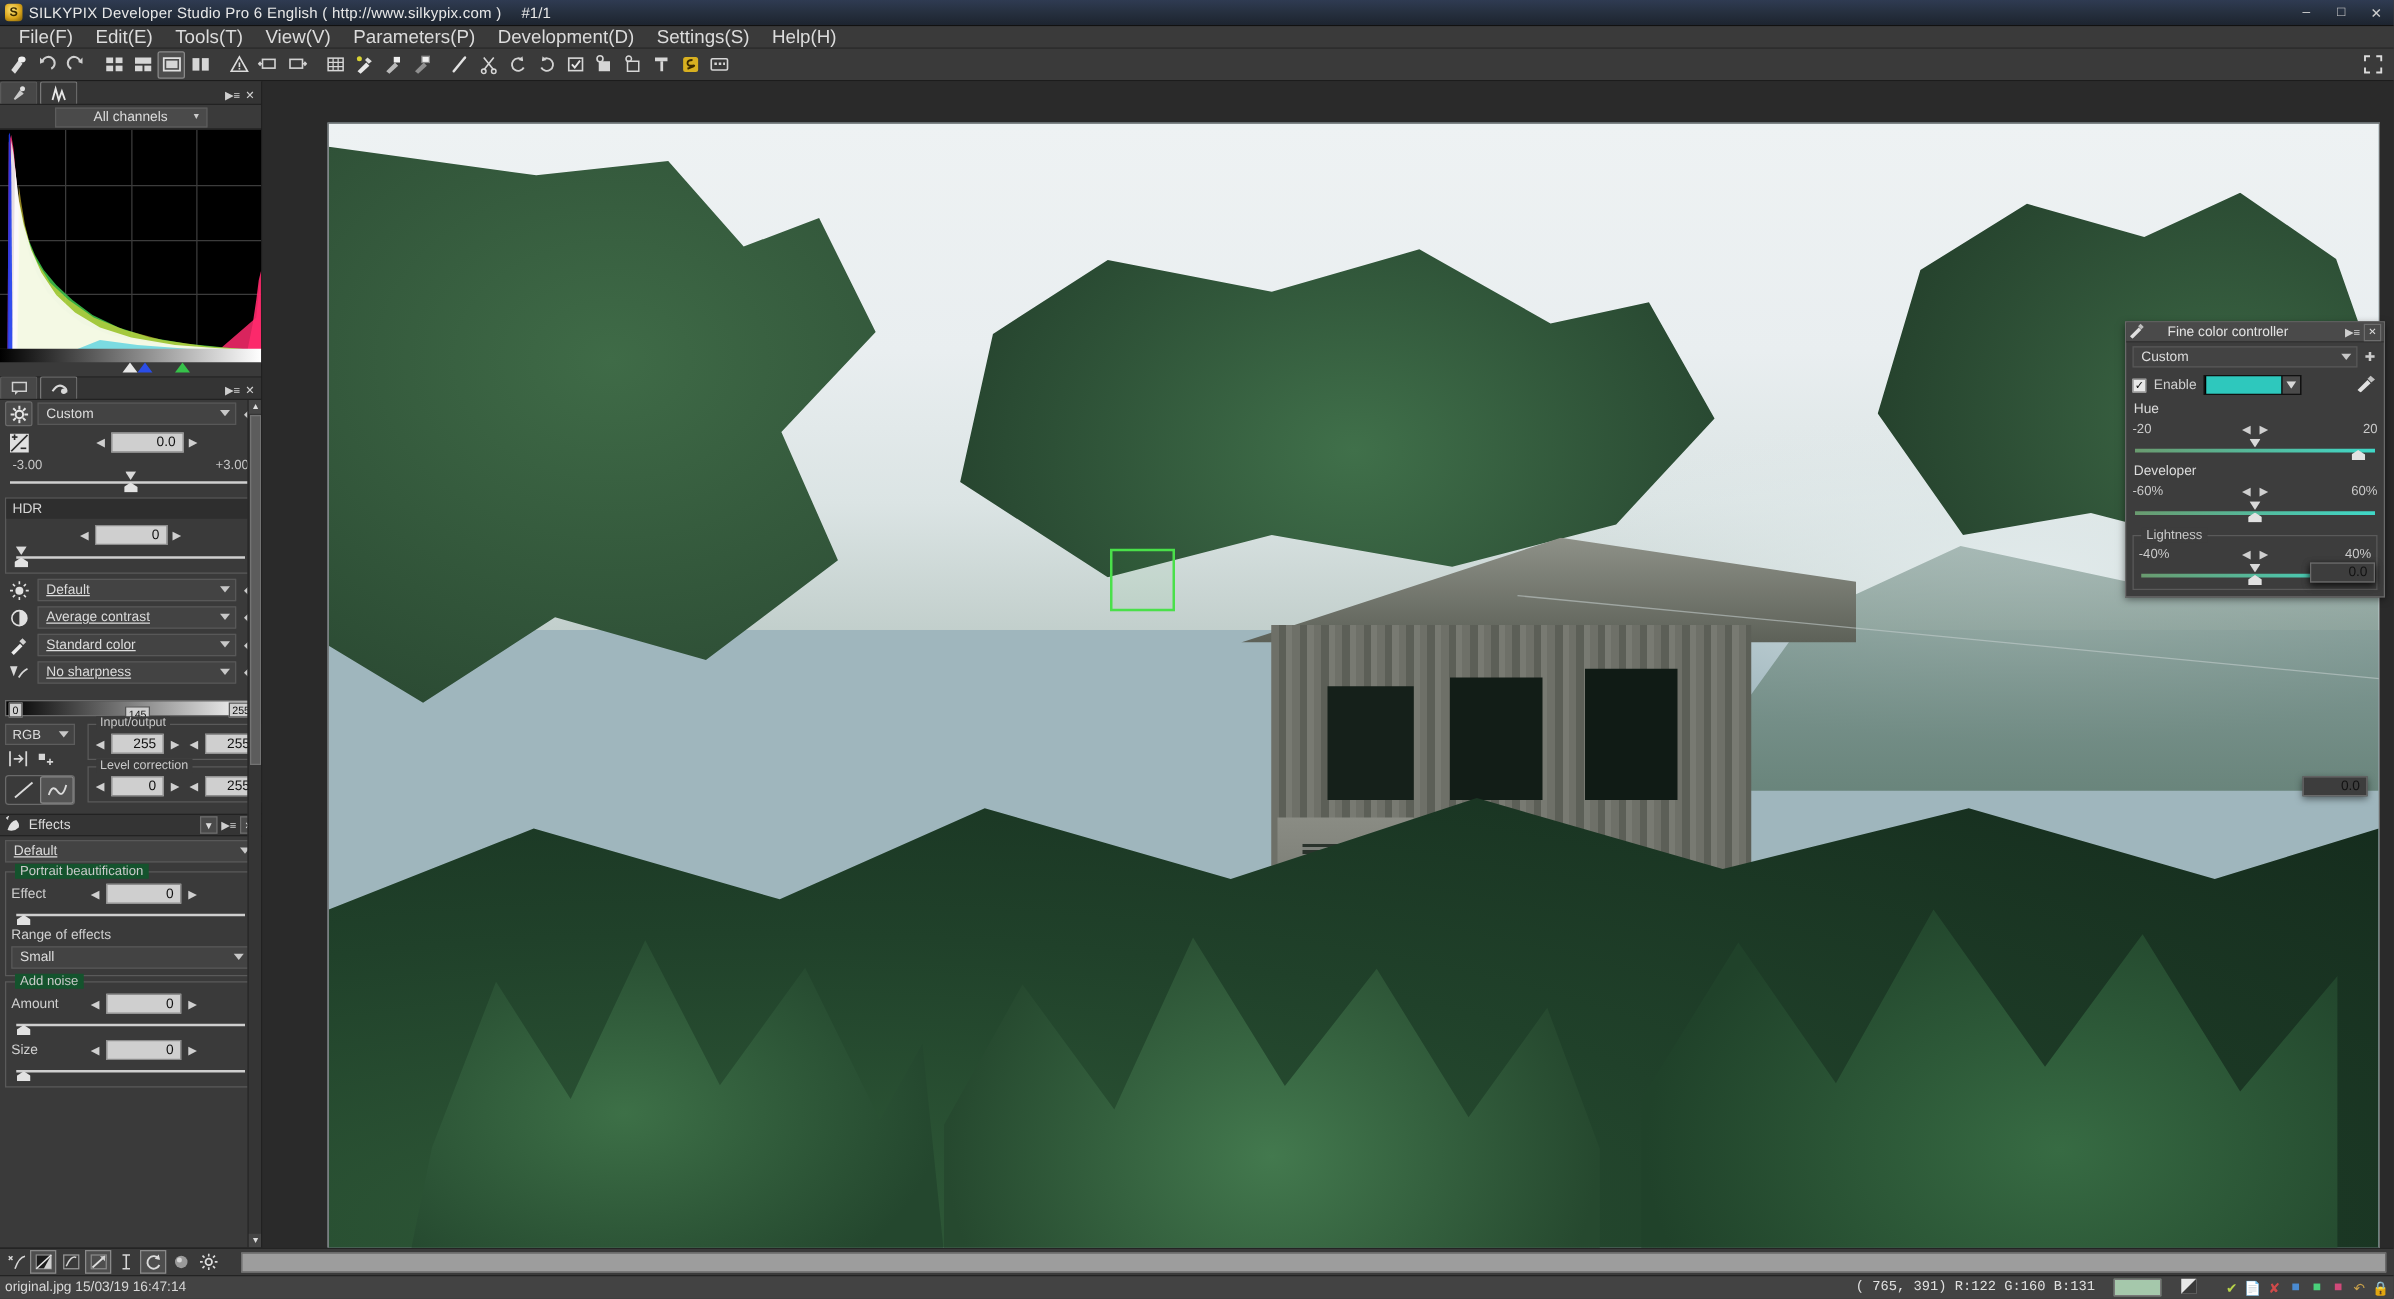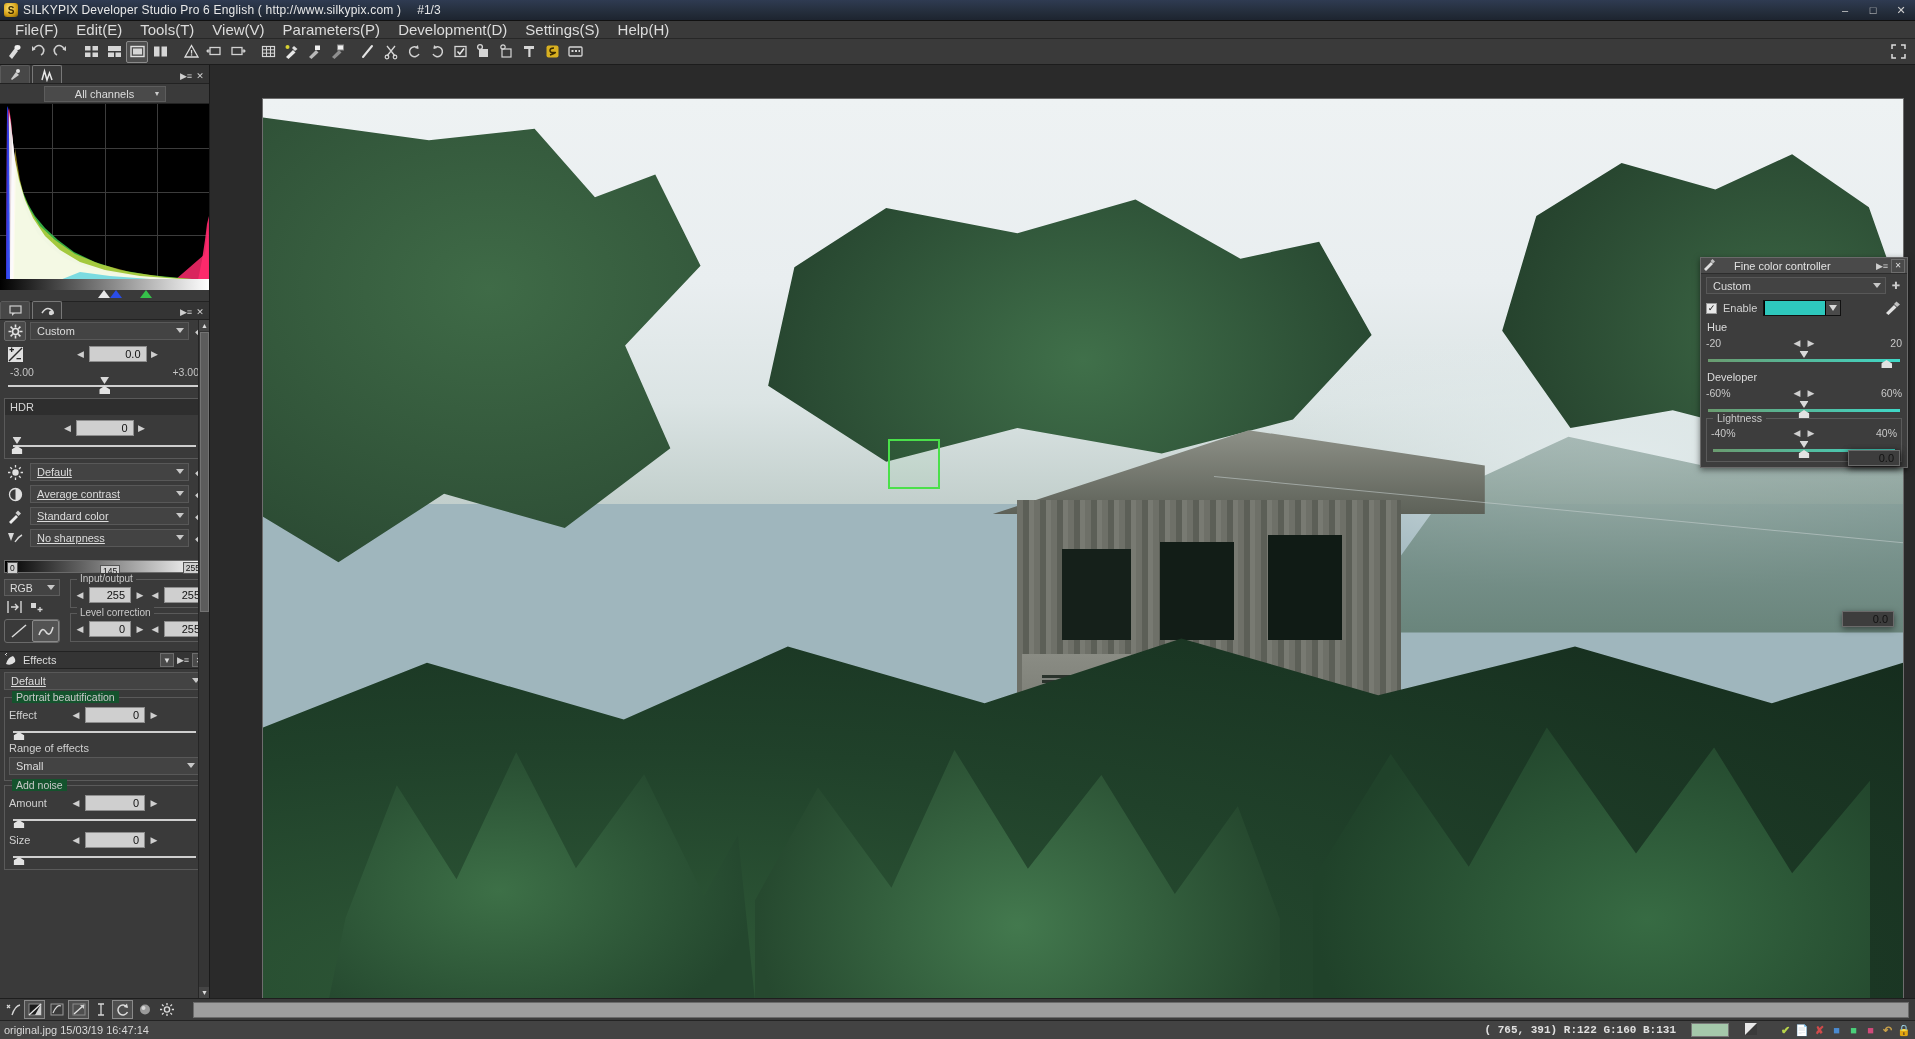--- a/index.html
+++ b/index.html
@@ -210,21 +210,21 @@
   .swatch-combo{ width:78px;height:16px;border:1px solid #111;background:#000;display:flex;align-items:center;}
   .swatch{ flex:1 1 auto; height:14px; margin:1px;}
   .swatch-car{ width:14px;height:14px;display:flex;align-items:center;justify-content:center;
      background:#4a4a4a;}
   .fcc-sec-label{ font-size:11px; color:#dcdcdc; margin:3px 0 1px 1px;}
   .fcc-ctrl{ display:flex; align-items:center; justify-content:space-between; height:18px;}
   .fcc-min,.fcc-max{ font-size:10.5px; color:#c9c9c9; width:38px;}
   .fcc-max{ text-align:right;}
   .fcc-spin{ display:flex; align-items:center; gap:2px;}
   .numbox.fcc{ width:52px; }
-  .fcc-group{ border:1px solid #5a5a5a; padding:5px 4px 3px 4px; margin-top:0; position:relative;}
+  .fcc-group{ border:1px solid #5a5a5a; padding:5px 4px 3px 4px; margin-top:10px; position:relative;}
   .fcc-group .glabel{ position:absolute; top:-7px; left:6px; background:#3d3d3d; padding:0 4px;
       font-size:10.5px; color:#c9c9c9;}
 
   .circle-frame{ margin:6px 2px 2px 2px; background:#4a4a4a; border:1px solid #5d5d5d; padding:6px;}
   .wheel-wrap{ position:relative; width:100%; padding-top:100%; }
   .wheel{ position:absolute; inset:0; border-radius:50%;
      background:
       radial-gradient(circle at 50% 50%, rgba(255,255,255,.92) 0%, rgba(255,255,255,0) 58%),
       conic-gradient(from 90deg,
         #ff2d55 0deg, #ff7a18 40deg, #d9b00a 70deg,
@@ -250,35 +250,35 @@
      border-top:1px solid #1e1e1e; padding-left:2px; gap:1px;}
   .bb-tool{ width:21px;height:19px;display:flex;align-items:center;justify-content:center;
      border:1px solid transparent;}
   .bb-tool.on{ border-color:#8a8a8a; background:#4e4e4e;}
   .bb-sep{ width:8px; }
   .bb-progress{ flex:1 1 auto; height:16px; background:#9d9d9d; border:1px solid #6a6a6a; margin:0 6px;}
 
   .statusbar{ height:19px; flex:0 0 19px; background:#434343; display:flex; align-items:center;
      border-top:1px solid #232323; padding:0 4px; font-size:11px; color:#d8d8d8;}
   .sb-file{ white-space:nowrap; }
-  .sb-right{ margin-left:auto; display:flex; align-items:center; gap:15px;font-weight:bold;}
+  .sb-right{ margin-left:auto; display:flex; align-items:center; gap:15px;}
   .sb-coord{ font-family:"Liberation Mono", monospace; font-size:11px; color:#e0e0e0; white-space:pre;}
   .sb-swatch{ width:38px;height:14px;border:1px solid #777;}
   .sb-icons{ display:flex; gap:4px; align-items:center; margin-left:6px;}
   .sb-ic{ width:13px;height:14px;display:flex;align-items:center;justify-content:center;font-size:11px;}
 </style>
 </head>
 <body>
 
 <div class="app">
 
   <div class="titlebar">
     <div class="title-icon">S</div>
     <div class="title-text">SILKYPIX Developer Studio Pro 6 English ( http://www.silkypix.com )</div>
-    <div class="title-num">#1/3</div>
+    <div class="title-num">#1/1</div>
     <div class="title-btns">
       <div class="tbtn">–</div>
       <div class="tbtn">□</div>
       <div class="tbtn close">✕</div>
     </div>
   </div>
 
   <div class="menubar">
     <div class="menu-item">File(F)</div>
     <div class="menu-item">Edit(E)</div>

